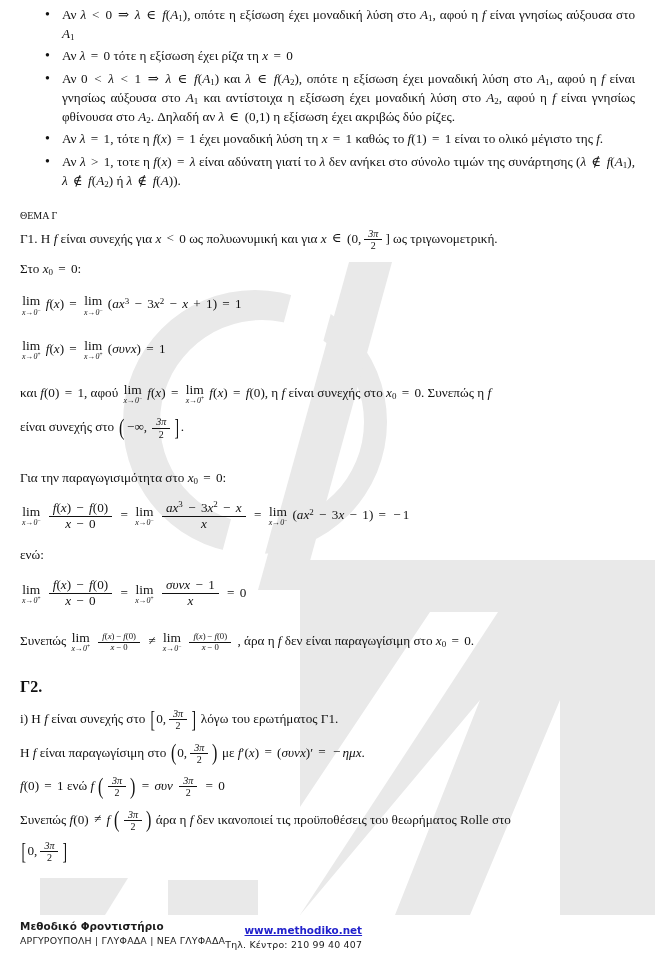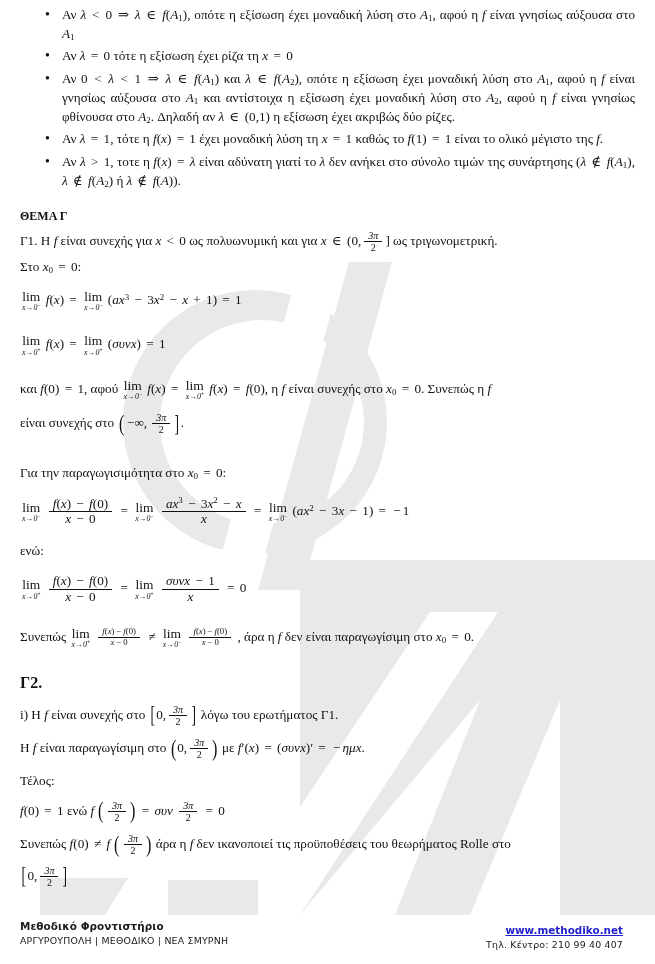--- a/index.html
+++ b/index.html
@@ -76,29 +76,29 @@
   ul.bullets > li::before {
     content: "\2022";
     position: absolute;
     left: -17px;
     top: -1px;
     font-size: 14px;
     color: #111;
   }
 
   .section-head {
-    font-weight: bold;
-    font-size: 12px;
+    font-weight: normal;
+    font-size: 10px;
     margin: 18px 0 6px 0;
   }
   .para {
     margin: 3px 0;
     line-height: 1.45;
   }
-  .para.tight { margin: 1px 0; }
+  .para.tight { margin: 8px 0; }
   .para.just { text-align: justify; padding-right: 4px; }
 
   .sub-head {
     font-weight: bold;
     font-size: 16px;
     margin: 16px 0 4px 0;
   }
   .q-label { font-weight: normal; }
 
   
@@ -159,21 +159,21 @@
 
   
   #footer {
     position: absolute;
     left: 0;
     bottom: 18px;
     width: 655px;
     box-sizing: border-box;
     padding: 0 18px 0 20px;
     display: flex;
-    justify-content: space-between;
+    justify-content: flex-start;
     align-items: flex-start;
     font-family: "DejaVu Sans", sans-serif;
     z-index: 3;
   }
   #footer-left { text-align: left; }
   #footer-right { text-align: right; padding-right: 14px; }
   .f-strong {
     font-weight: bold;
     font-size: 10.4px;
     color: #1a1a1a;
@@ -402,21 +402,20 @@
       λόγω του ερωτήματος Γ1.
     </div>
 
     <div class="para" style="margin-top:10px;">
       Η <span class="mi">f</span> είναι παραγωγίσιμη στο
       <span class="bigpar">(</span>0,<span class="frac small"><span class="num mgr">3π</span><span class="den mn">2</span></span><span class="bigpar">)</span>
       με <span class="mi">f</span>′(<span class="mi">x</span>) <span class="op">=</span>
       (<span class="mgr">συνx</span>)′ <span class="op">=</span> <span class="op">−</span><span class="mgr">ημx</span>.
     </div>
 
-    <div class="para" style="margin-top:10px;">Τέλος:</div>
 
     <div class="para" style="margin-top:10px;">
       <span class="mi">f</span>(0) <span class="op">=</span> <span class="mn">1</span> ενώ
       <span class="mi">f</span>
       <span class="bigpar">(</span><span class="frac small"><span class="num mgr">3π</span><span class="den mn">2</span></span><span class="bigpar">)</span>
       <span class="op">=</span> <span class="mgr">συν</span>
       <span class="frac small"><span class="num mgr">3π</span><span class="den mn">2</span></span>
       <span class="op">=</span> <span class="mn">0</span>
     </div>
 
@@ -428,21 +427,21 @@
 
     <div class="para" style="margin-top:8px;">
       <span class="bigbr">[</span>0,<span class="frac small"><span class="num mgr">3π</span><span class="den mn">2</span></span><span class="bigbr">]</span>
     </div>
 
   </div>
 
   <div id="footer">
     <div id="footer-left">
       <div class="f-strong">Μεθοδικό Φροντιστήριο</div>
-      <div class="f-small">ΑΡΓΥΡΟΥΠΟΛΗ | ΜΕΘΟΔΙΚΟ | ΝΕΑ ΣΜΥΡΝΗ</div>
+      <div class="f-small">ΑΡΓΥΡΟΥΠΟΛΗ | ΓΛΥΦΑΔΑ | ΝΕΑ ΓΛΥΦΑΔΑ</div>
     </div>
     <div id="footer-right">
       <div><a class="f-link" href="#">www.methodiko.net</a></div>
       <div class="f-small">Τηλ. Κέντρο: 210 99 40 407</div>
     </div>
   </div>
 
 </div>
 
 </body></html>

